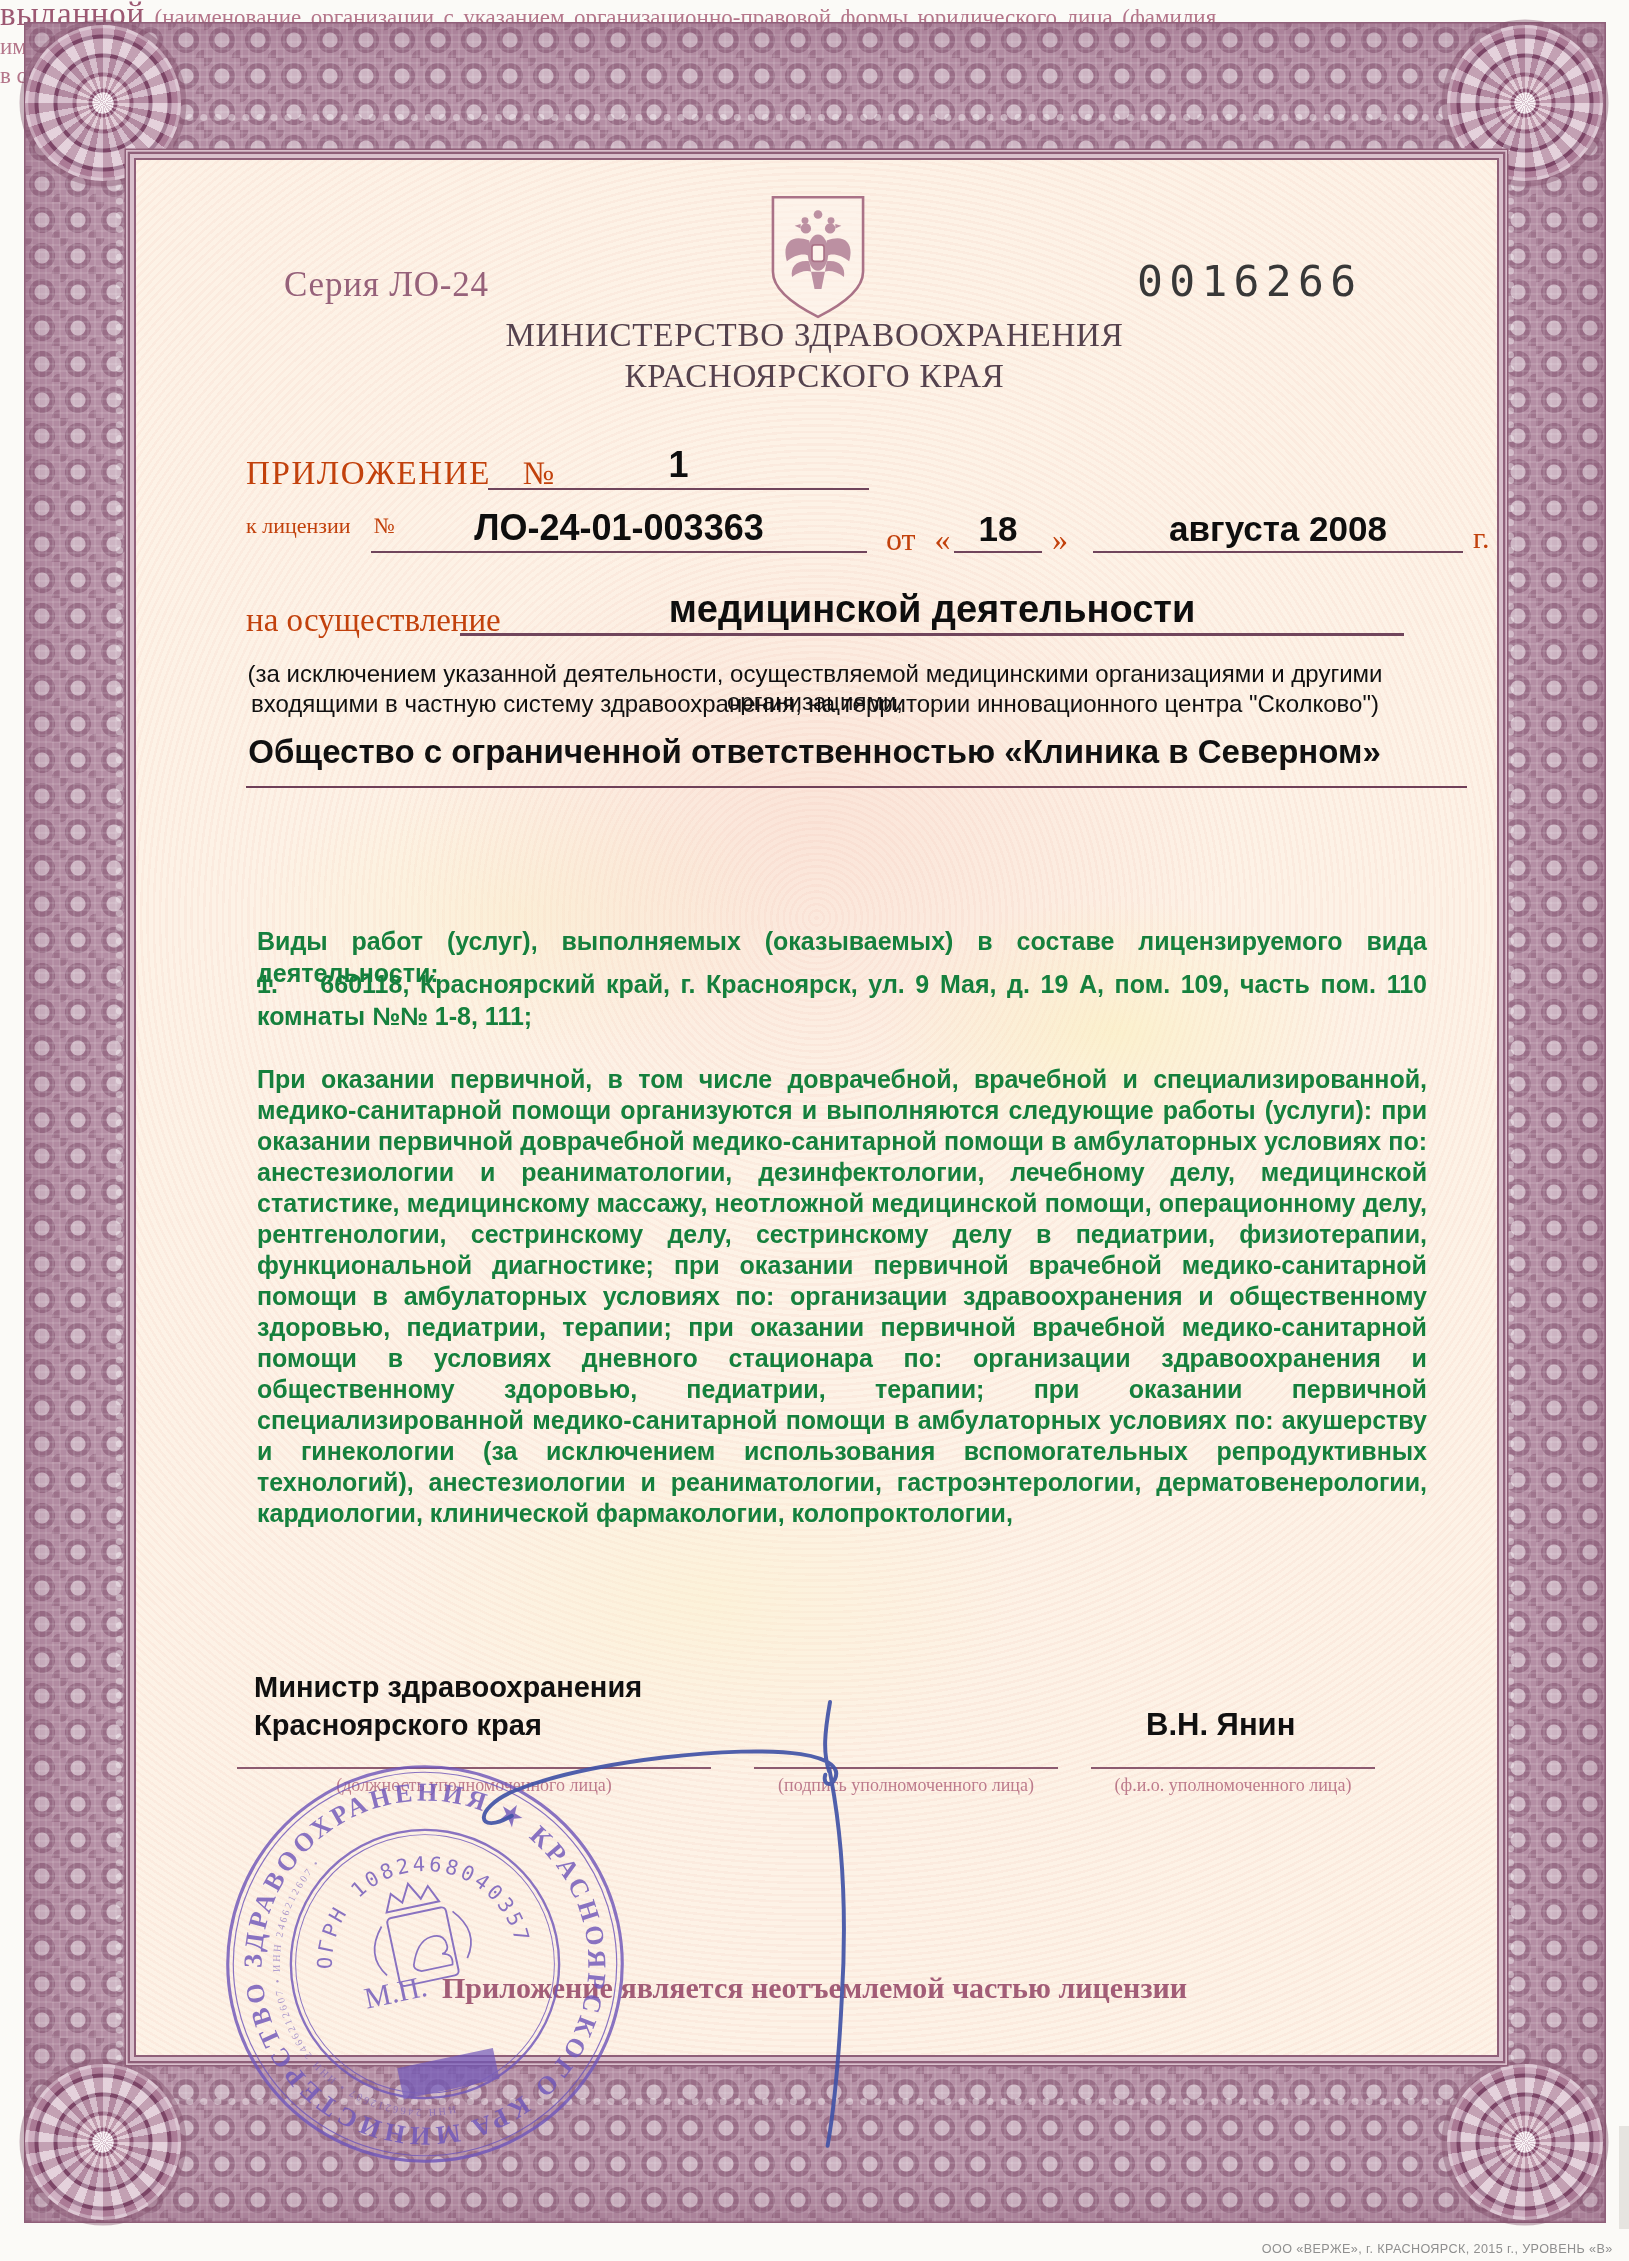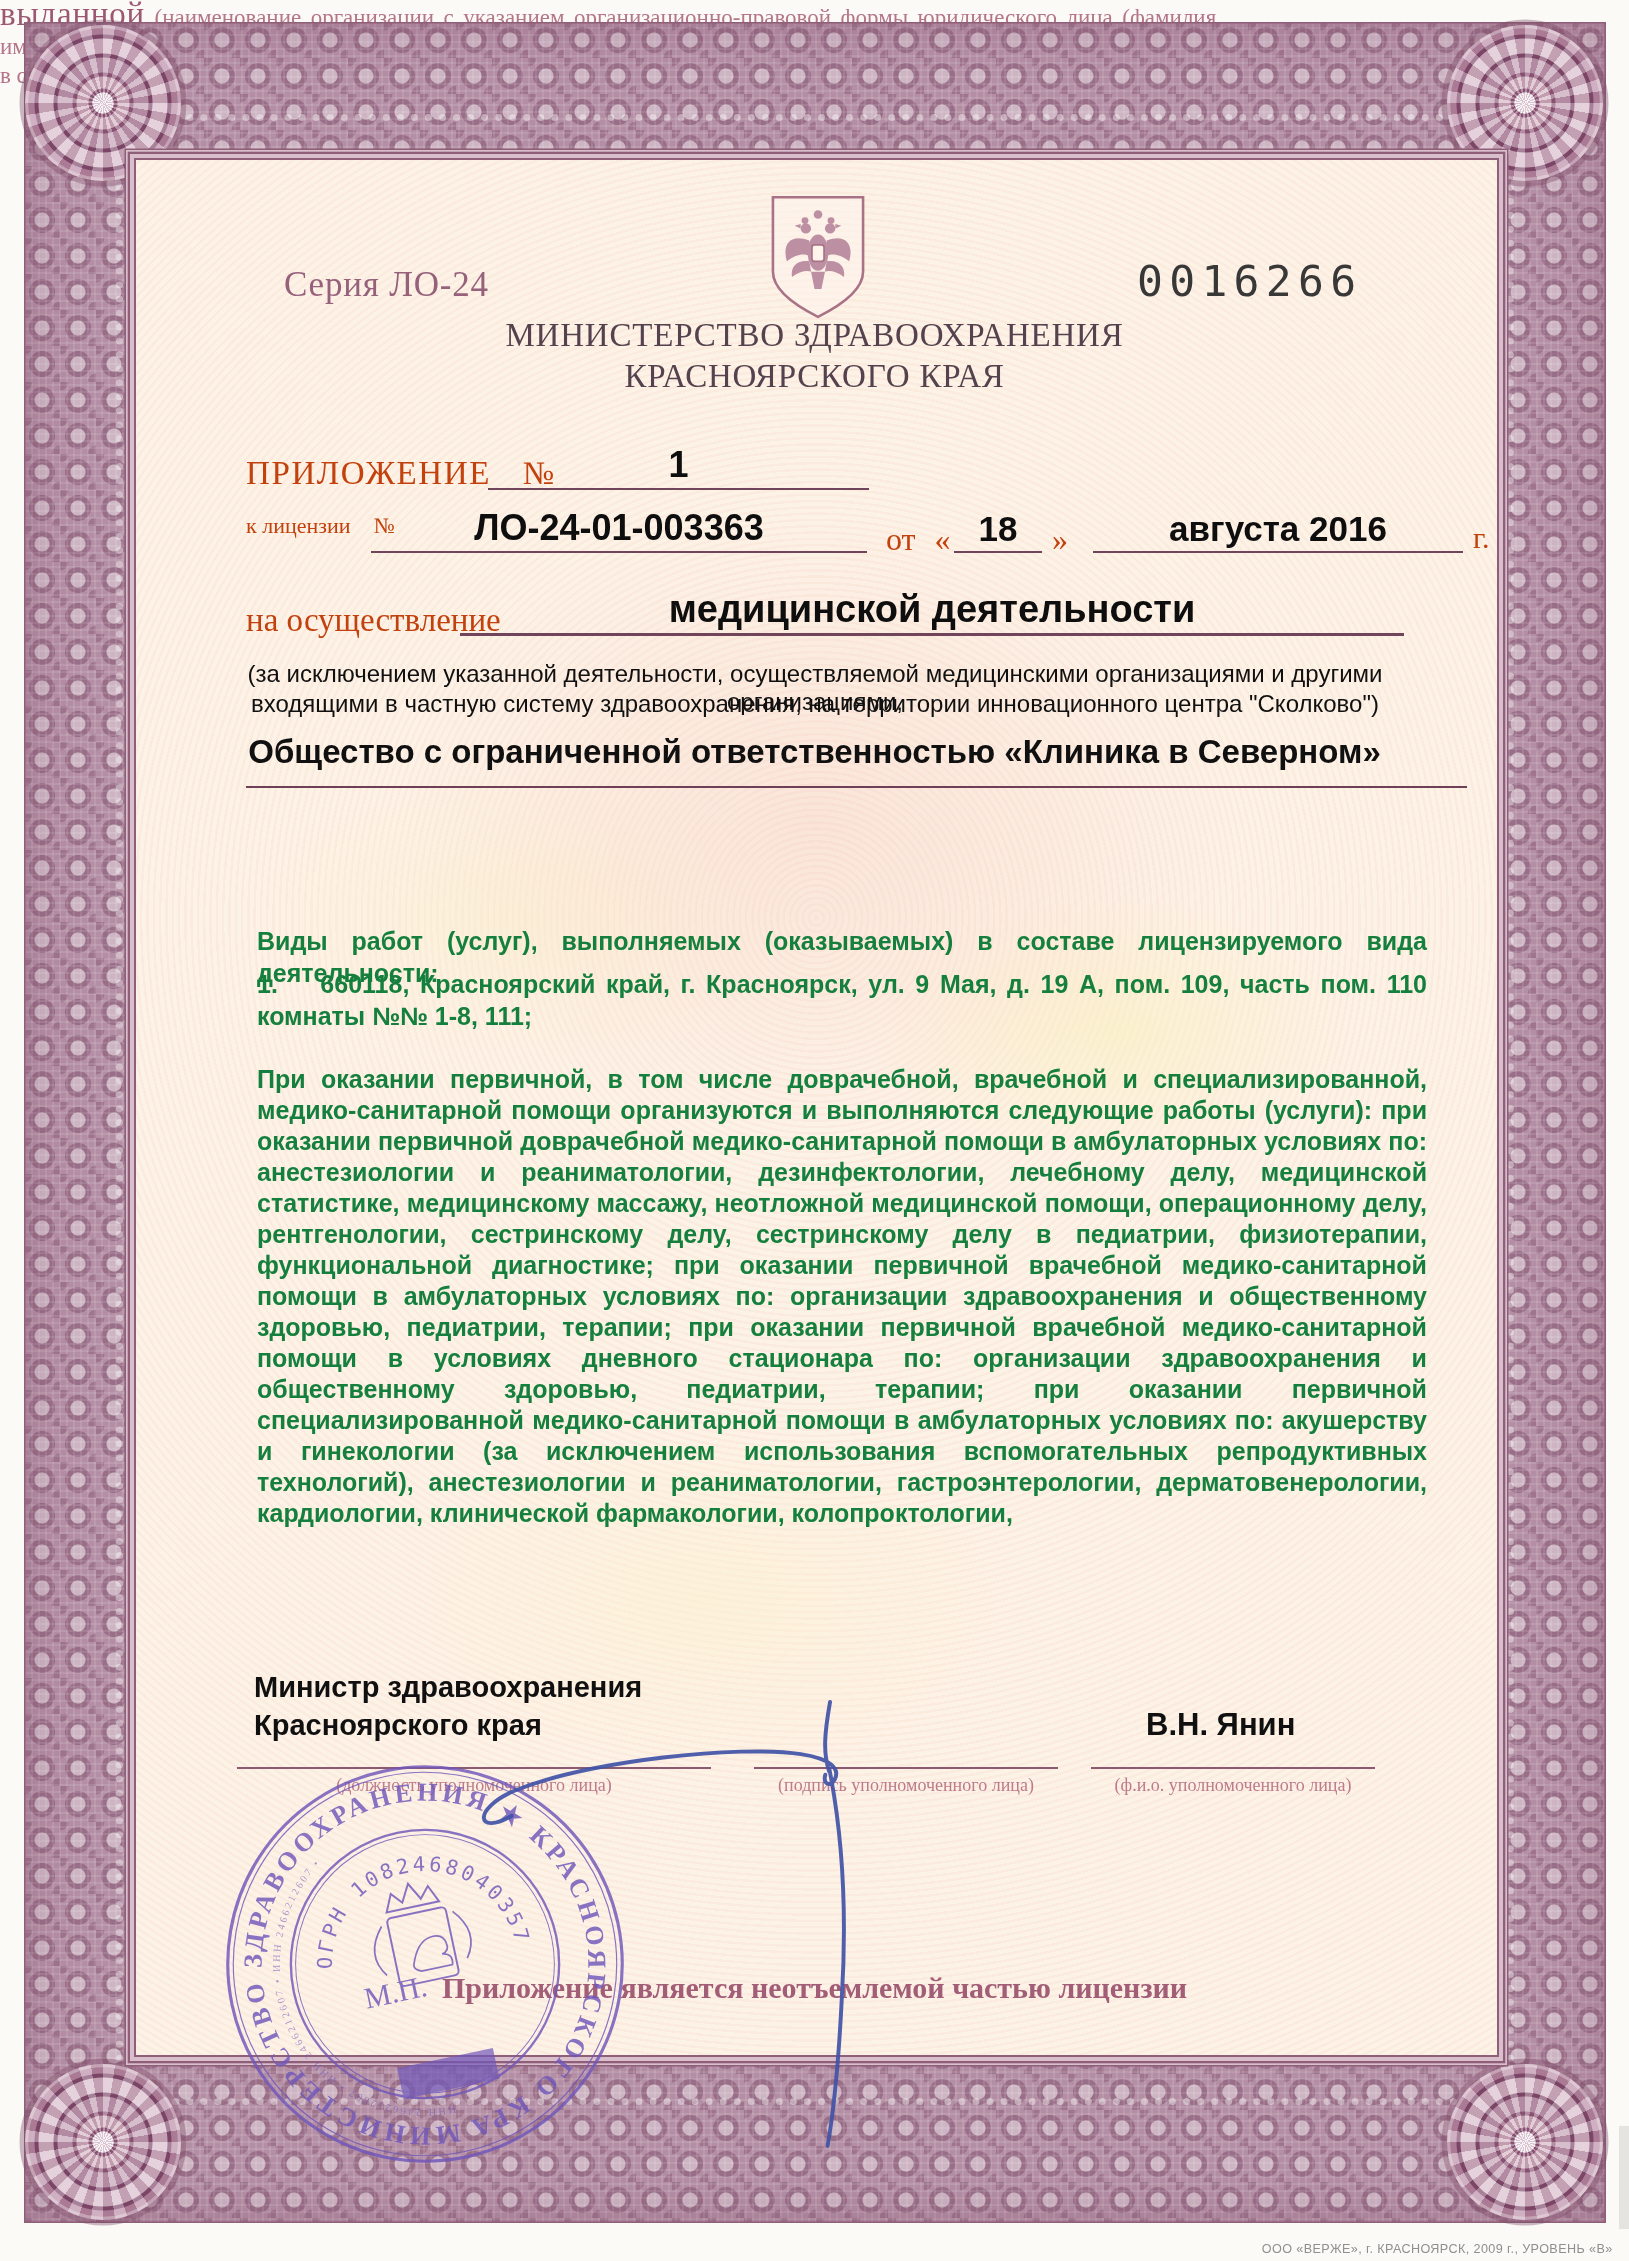--- a/index.html
+++ b/index.html
@@ -127,21 +127,21 @@
     <span>к лицензии</span>
     <span style="margin-left:17.4px;">№</span>
   </div>
   <div class="fill-line" style="left:371px;top:505px;width:496px;height:44px;font-size:36px;">ЛО-24-01-003363</div>
   <div class="lbl" style="left:886px;top:521px;font-size:32px;">
     <span>от</span>
     <span style="margin-left:11px;">«</span>
   </div>
   <div class="fill-line" style="left:954px;top:505px;width:88px;height:44px;font-size:35px;">18</div>
   <div class="lbl" style="left:1052px;top:521px;font-size:32px;">»</div>
-  <div class="fill-line" style="left:1093px;top:505px;width:370px;height:44px;font-size:35px;">августа 2016</div>
+  <div class="fill-line" style="left:1093px;top:505px;width:370px;height:44px;font-size:35px;">августа 2008</div>
   <div class="lbl" style="left:1473px;top:521px;font-size:30px;">г.</div>
 
   <div class="lbl" style="left:246px;top:602px;font-size:33px;">на осуществление</div>
   <div class="fill-line" style="left:460px;top:587px;width:944px;height:44px;font-size:38px;border-bottom-width:3.2px;">медицинской деятельности</div>
   <div class="abs exception" style="top:660px;">(за исключением указанной деятельности, осуществляемой медицинскими организациями и другими организациями,</div>
   <div class="abs exception" style="top:690px;">входящими в частную систему здравоохранения, на территории инновационного центра "Сколково")</div>
 
   <div class="abs centered sans-bold org-name">Общество с ограниченной ответственностью «Клиника в Северном»</div>
   <div class="rule" style="top:786px;"></div>
   <p class="issued" style="margin:0;"><span class="lead">выданной</span><span> (наименование организации с указанием организационно-правовой формы юридического лица (фамилия, имя, отчество индивидуального предпринимателя), адреса мест осуществления работ (услуг), выполняемых (оказываемых)  в составе лицензируемого вида деятельности)</span></p>
@@ -154,21 +154,21 @@
     <div>Министр здравоохранения</div>
     <div>Красноярского края</div>
   </div>
   <div class="abs sans-bold signer">В.Н. Янин</div>
 
   <div class="sigseg" style="left:237px;width:474px;">(должность уполномоченного лица)</div>
   <div class="sigseg" style="left:754px;width:304px;">(подпись уполномоченного лица)</div>
   <div class="sigseg" style="left:1091px;width:284px;">(ф.и.о. уполномоченного лица)</div>
 
   <div class="abs centered footer-note">Приложение является неотъемлемой частью лицензии</div>
-  <div class="printer">ООО «ВЕРЖЕ», г. КРАСНОЯРСК, 2009 г., УРОВЕНЬ «В»</div>
+  <div class="printer">ООО «ВЕРЖЕ», г. КРАСНОЯРСК, 2015 г., УРОВЕНЬ «В»</div>
   <div class="scan-edge"></div>
 
   <svg class="stamp-wrap" viewBox="0 0 540 540">
     <defs>
       <path id="arcOuter" d="M270,477 A207,207 0 1 1 270.01,477"></path>
       <path id="arcTiny" d="M270,454 A184,184 0 1 1 270.01,454"></path>
       <path id="arcInner" d="M152,270 A118,118 0 0 1 388,270"></path>
     </defs>
     <g stroke="#7057ba" fill="none">
       <circle cx="270" cy="270" r="250" stroke-width="4"></circle>

